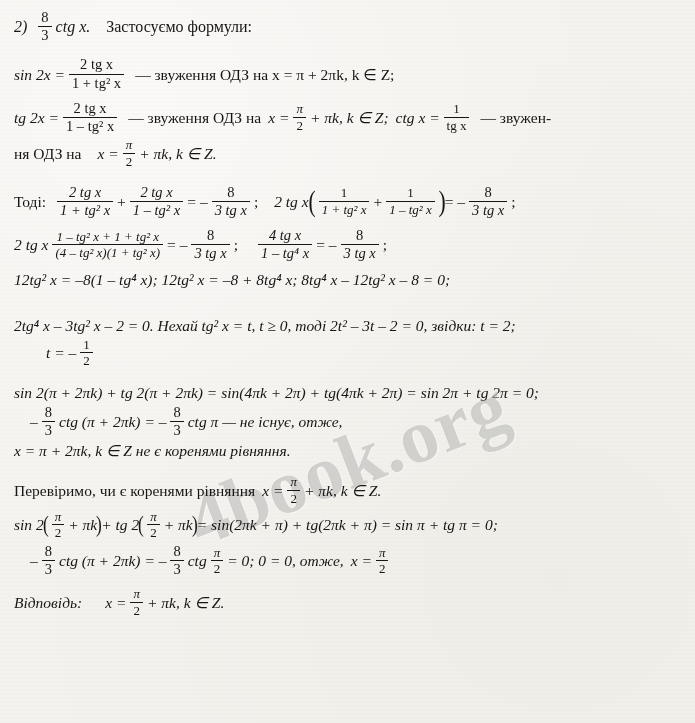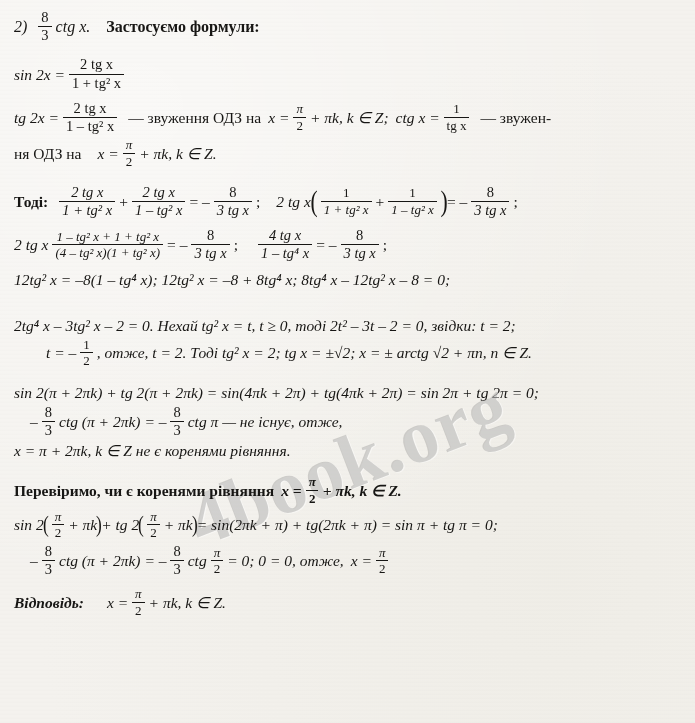--- a/index.html
+++ b/index.html
@@ -37,21 +37,21 @@
   }
   .eq-row {
     display: flex;
     align-items: center;
     flex-wrap: nowrap;
     font-size: 15.5px;
     line-height: 1.1;
     margin-bottom: 4px;
   }
   .it { font-style: italic; }
-  .bold { font-weight: bold; }
+  .bold { font-weight: normal; }
   .sp { display: inline-block; width: 7px; }
   .sp-lg { display: inline-block; width: 16px; }
 
   
   .frac {
     display: inline-flex;
     flex-direction: column;
     align-items: center;
     justify-content: center;
     vertical-align: middle;
@@ -128,20 +128,21 @@
       <span class="bold">Застосуємо формули:</span>
     </div>
 
     <div class="eq-row">
       <span class="it">sin 2x =</span>
       <span class="frac">
         <span class="num">2 tg x</span>
         <span class="den">1 + tg² x</span>
       </span>
       <span class="sp"></span>
+      <span>— звуження ОДЗ на  x = π + 2πk,  k ∈ Z;</span>
     </div>
 
     <div class="small-gap"></div>
 
     <div class="eq-row">
       <span class="it">tg 2x =</span>
       <span class="frac">
         <span class="num">2 tg x</span>
         <span class="den">1 – tg² x</span>
       </span>
@@ -257,21 +258,20 @@
     </div>
 
     <div class="eq-row">
       <span class="sp-lg"></span>
         <span class="sp-lg"></span>
       <span class="it">t = –</span>
       <span class="frac small">
         <span class="num">1</span>
         <span class="den">2</span>
       </span>
-      <span class="it">,  отже, t = 2. Тоді tg² x = 2;  tg x = ±√2;   x = ± arctg √2 + πn, n ∈ Z.</span>
     </div>
 
     <div class="section-gap"></div>
 
     <div class="eq-row">
       <span class="it">sin 2(π + 2πk) + tg 2(π + 2πk) = sin(4πk + 2π) + tg(4πk + 2π) = sin 2π + tg 2π = 0;</span>
     </div>
     <div class="eq-row">
       <span class="sp-lg"></span>
       <span>–</span>

